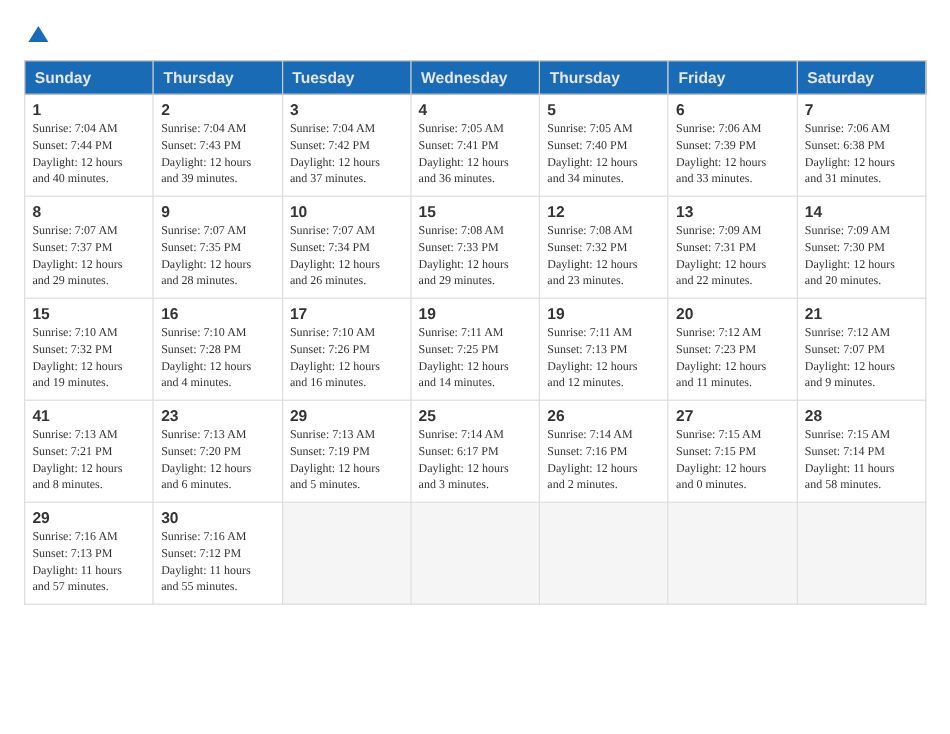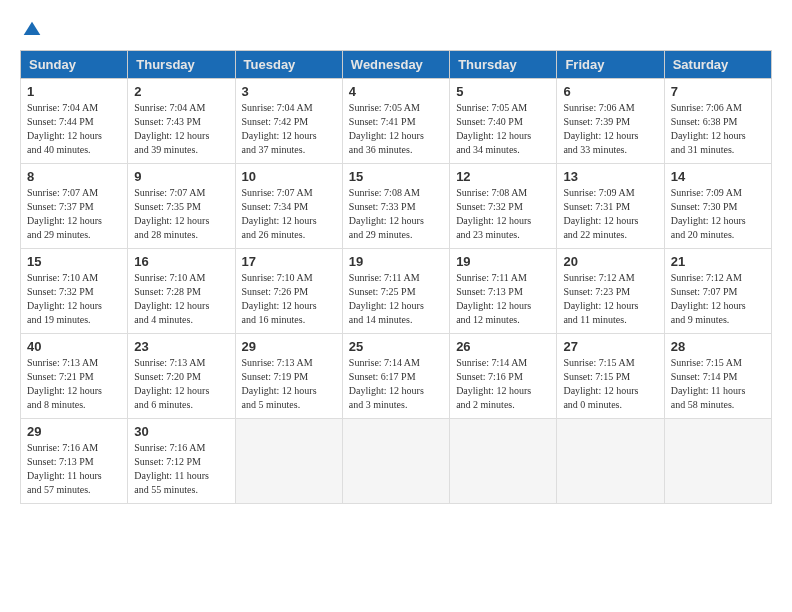--- a/index.html
+++ b/index.html
@@ -315,21 +315,21 @@
         <div class="day-info">
           <span>Sunrise: 7:12 AM</span><br>
           <span>Sunset: 7:07 PM</span><br>
           <span>Daylight: 12 hours</span><br>
           <span>and 9 minutes.</span>
         </div>
       </td>
       </tr>
       <tr class="week-row">
         <td>
-        <span class="day-num">40</span>
+        <span class="day-num">41</span>
         <div class="day-info">
           <span>Sunrise: 7:13 AM</span><br>
           <span>Sunset: 7:21 PM</span><br>
           <span>Daylight: 12 hours</span><br>
           <span>and 8 minutes.</span>
         </div>
       </td>
         <td>
         <span class="day-num">23</span>
         <div class="day-info">

